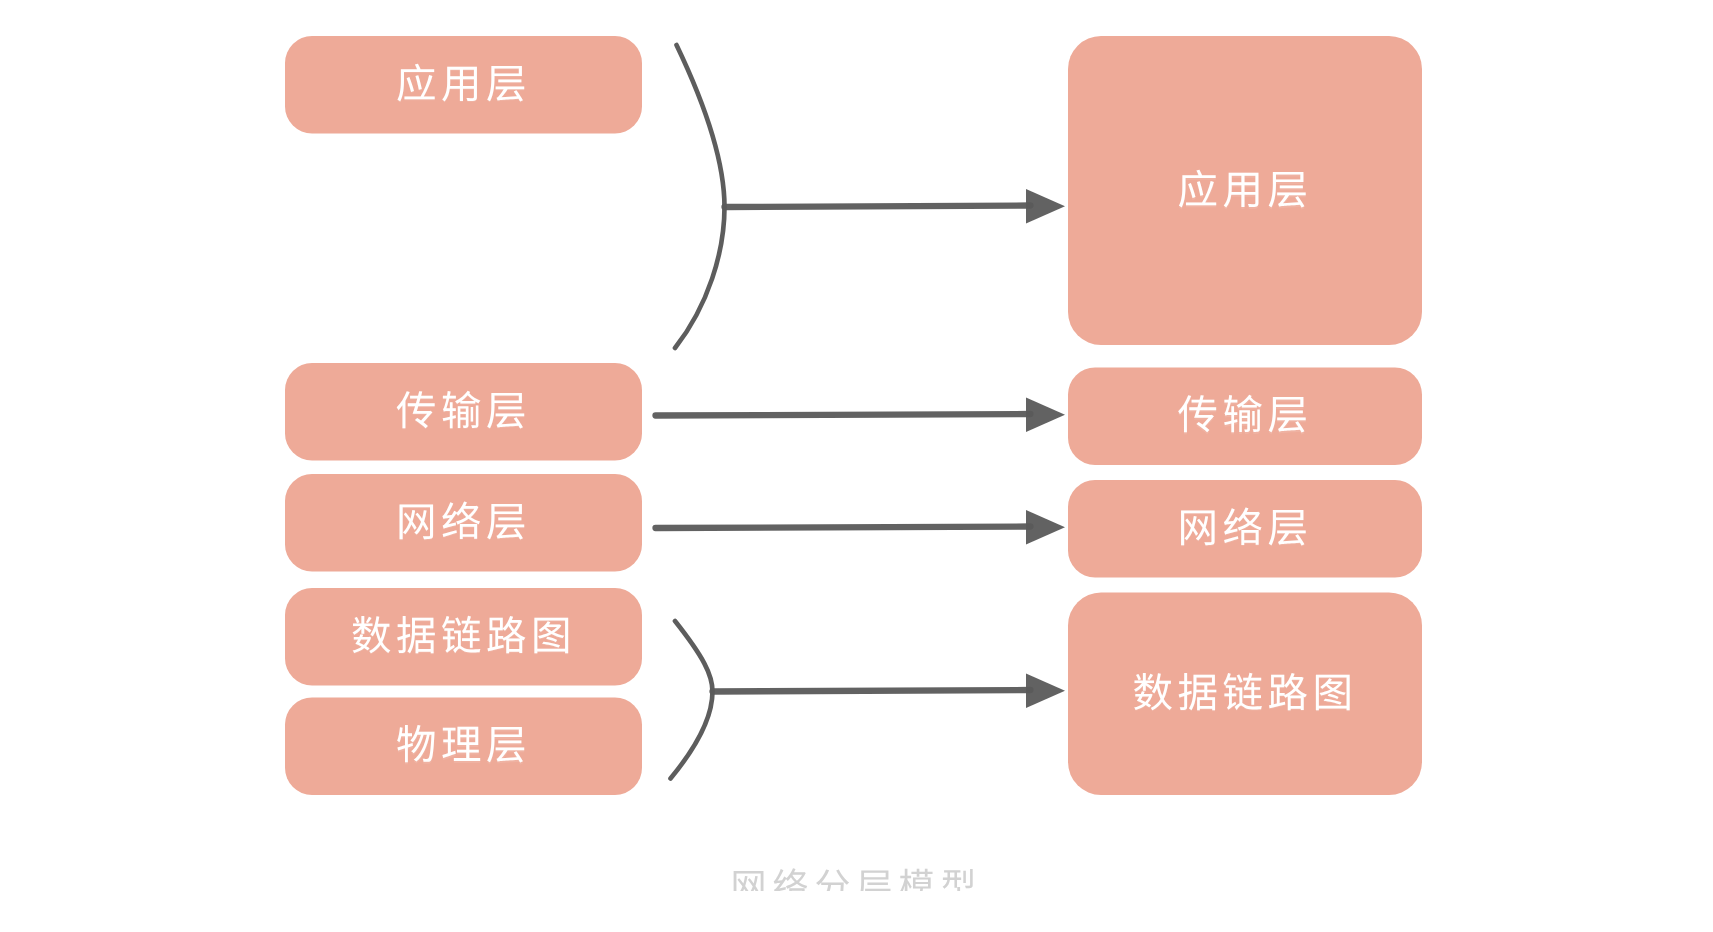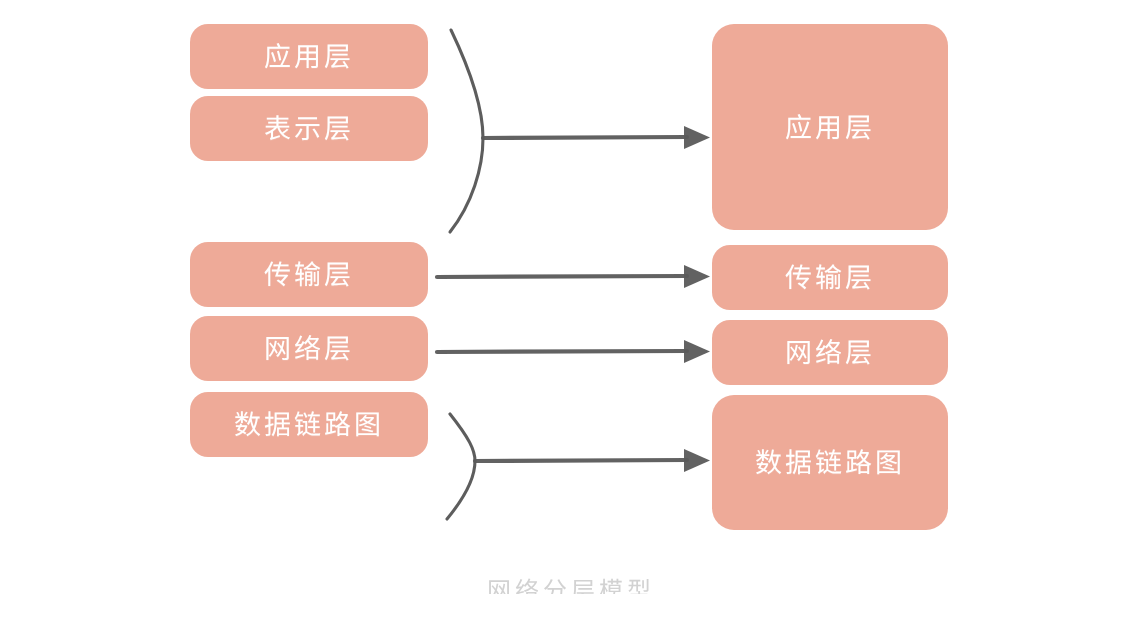--- a/index.html
+++ b/index.html
@@ -90,37 +90,37 @@
 </style>
 </head>
 <body>
 
 <div id="canvas">
 
   <div class="layer-box col-left" style="top:24px;height:65px;">
     <span>应用层</span>
   </div>
 
-  <div class="layer-box col-left" style="top:96px;height:65px;">
-    <span>表示层</span>
-  </div>
 
 
   <div class="layer-box col-left" style="top:242px;height:65px;">
     <span>传输层</span>
   </div>
 
   <div class="layer-box col-left" style="top:316px;height:65px;">
     <span>网络层</span>
   </div>
 
   <div class="layer-box col-left" style="top:392px;height:65px;">
     <span>数据链路图</span>
   </div>
 
+  <div class="layer-box col-left" style="top:465px;height:65px;">
+    <span>物理层</span>
+  </div>
 
   <div class="layer-box col-right big" style="top:24px;height:206px;">
     <span>应用层</span>
   </div>
 
   <div class="layer-box col-right" style="top:245px;height:65px;">
     <span>传输层</span>
   </div>
 
   <div class="layer-box col-right" style="top:320px;height:65px;">

